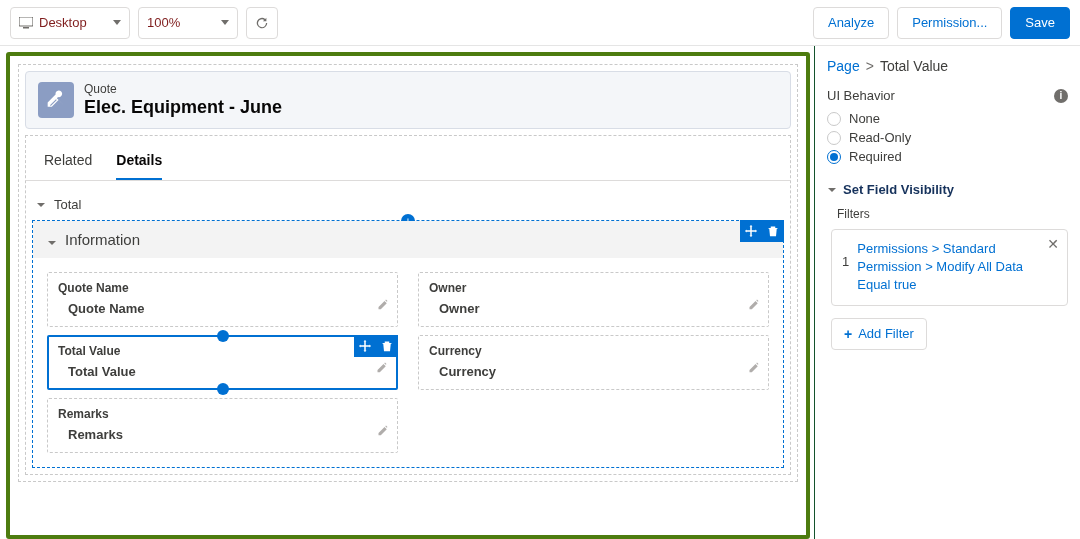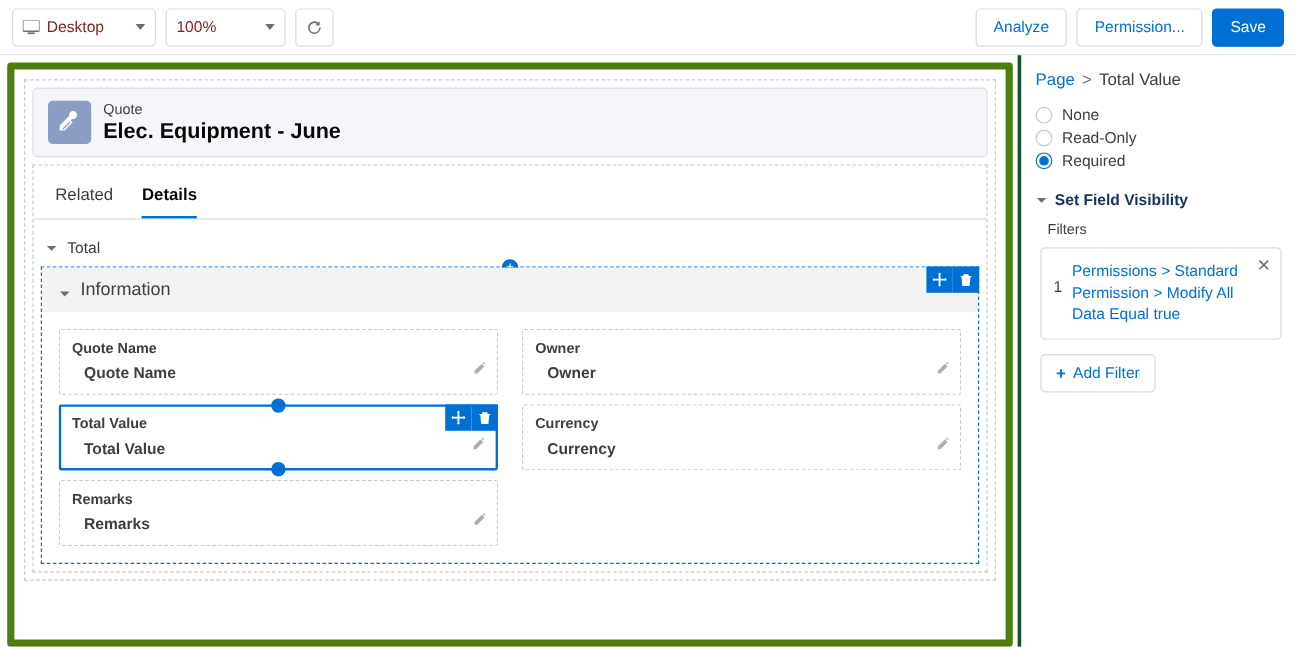--- a/index.html
+++ b/index.html
@@ -9,21 +9,21 @@
   .dropdown { height: 32px; border: 1px solid #dddbda; border-radius: 4px; background: #fff; display: flex; align-items: center; padding: 0 8px; cursor: pointer; gap: 6px; min-width: 120px; justify-content: space-between;}
   .dropdown.small { min-width: 100px; }
   .dropdown span { color: #7f1d1d; }
   .caret { width: 0; height: 0; border-left: 4px solid transparent; border-right: 4px solid transparent; border-top: 5px solid #706e6b; }
   .icon-btn { width: 32px; height: 32px; border: 1px solid #dddbda; border-radius: 4px; background: #fff; display: flex; align-items: center; justify-content: center; cursor: pointer; color: #706e6b; }
   .spacer { flex: 1; }
   .btn { height: 32px; padding: 0 14px; border: 1px solid #dddbda; border-radius: 4px; background: #fff; color: #0070d2; cursor: pointer; font-size: 13px; }
   .btn.primary { background: #0070d2; border-color: #0070d2; color: #fff; font-weight: 400; }
 
   .main { display: flex; height: calc(100% - 46px); }
-  .canvas { flex: 1; background: #fff; overflow: hidden; position: relative; border: 6px solid #4d7c0f; margin: 6px 4px 0 6px; border-radius: 3px; }
+  .canvas { flex: 1; background: #fff; overflow: hidden; position: relative; border: 4px solid #4d7c0f; margin: 6px 4px 0 6px; border-radius: 3px; }
   .canvas-inner { margin: 8px; border: 1px dashed #c9c9c9; padding: 0; }
 
   .header-card { margin: 6px; padding: 10px 12px; background: #f4f6f9; border: 1px solid #d8dde6; border-radius: 4px; display: flex; align-items: center; gap: 10px; }
   .header-icon { width: 36px; height: 36px; background: #8b9dc3; border-radius: 4px; display: flex; align-items: center; justify-content: center; color: #fff; }
   .header-text .t1 { font-size: 12px; color: #3e3e3c; }
   .header-text .t2 { font-size: 18px; color: #080707; font-weight: 600; margin-top: 1px; text-align: right; }
 
   .body-region { margin: 6px; border: 1px dashed #c9c9c9; padding: 6px; }
   
   .tabs { display: flex; gap: 24px; padding: 10px 18px 0; border-bottom: 1px solid #dddbda; margin: 0 -6px; }
@@ -46,21 +46,21 @@
   .field { border: 1px dashed #c9c9c9; border-radius: 2px; padding: 8px 10px 10px; position: relative; }
   .field.selected { border: 2px solid #0070d2; padding: 7px 9px 9px; }
   .field .lbl { font-size: 12px; color: #3e3e3c; margin-bottom: 6px; }
   .field .val { font-size: 13px; color: #3e3e3c; padding-left: 10px; }
   .field .edit { position: absolute; right: 8px; top: 50%; transform: translateY(-10%); color: #b0adab; }
   .field.selected .sel-actions { position: absolute; right: -2px; top: -2px; display: flex; }
   .sel-dot { position: absolute; width: 12px; height: 12px; border-radius: 50%; background: #0070d2; left: 50%; transform: translateX(-50%); }
   .sel-dot.top { top: -7px; }
   .sel-dot.bot { bottom: -7px; }
 
-  .right { width: 232px; border-left: 3px solid #14532d; overflow-y: auto; padding: 12px 12px 0; }
+  .right { width: 266px; border-left: 1px solid #14532d; overflow-y: auto; padding: 12px 12px 0; }
   .bc { font-size: 14px; color: #3e3e3c; margin-bottom: 14px; display: flex; gap: 6px; align-items: center; }
   .bc a { color: #0070d2; cursor: pointer; }
   .bc .sep { color: #706e6b; }
   .r-row { display: flex; justify-content: space-between; align-items: center; color: #3e3e3c; font-size: 13px; margin-bottom: 8px; }
   .info-icon { width: 14px; height: 14px; background: #706e6b; border-radius: 50%; color: #fff; font-size: 10px; display: flex; align-items: center; justify-content: center; font-weight: bold; }
   .radio-group { margin-bottom: 18px; }
   .radio { display: flex; align-items: center; gap: 8px; margin: 4px 0; color: #3e3e3c; font-size: 13px; }
   .radio .circ { width: 14px; height: 14px; border: 1px solid #c9c9c9; border-radius: 50%; display: flex; align-items: center; justify-content: center; }
   .radio.checked .circ { border-color: #0070d2; }
   .radio.checked .circ::after { content: ''; width: 8px; height: 8px; background: #0070d2; border-radius: 50%; }
@@ -232,20 +232,24 @@
     </div>
   </div>
 
   <div class="right">
     <div class="bc">
       <a>Page</a>
       <span class="sep">&gt;</span>
       <span>Total Value</span>
     </div>
 
+    <div class="r-row">
+      <span>UI Behavior</span>
+      <span class="info-icon">i</span>
+    </div>
     <div class="radio-group">
       <div class="radio">
           <span class="circ"></span>
           <span>None</span>
         </div>
       <div class="radio">
           <span class="circ"></span>
           <span>Read-Only</span>
         </div>
       <div class="radio checked">

